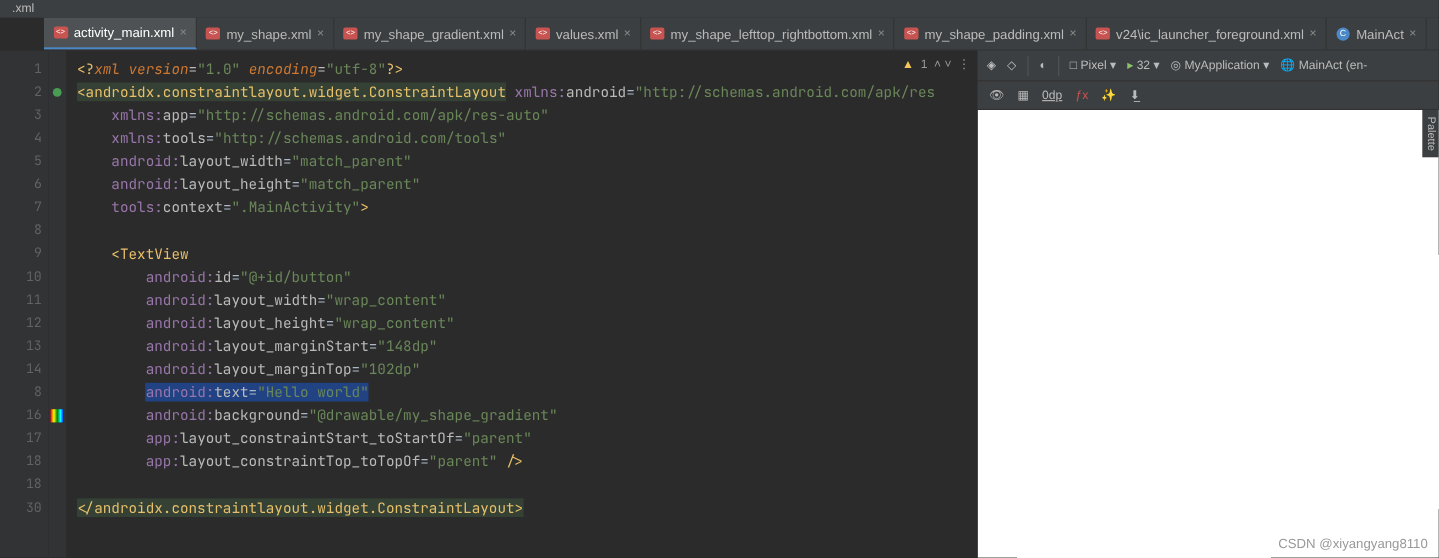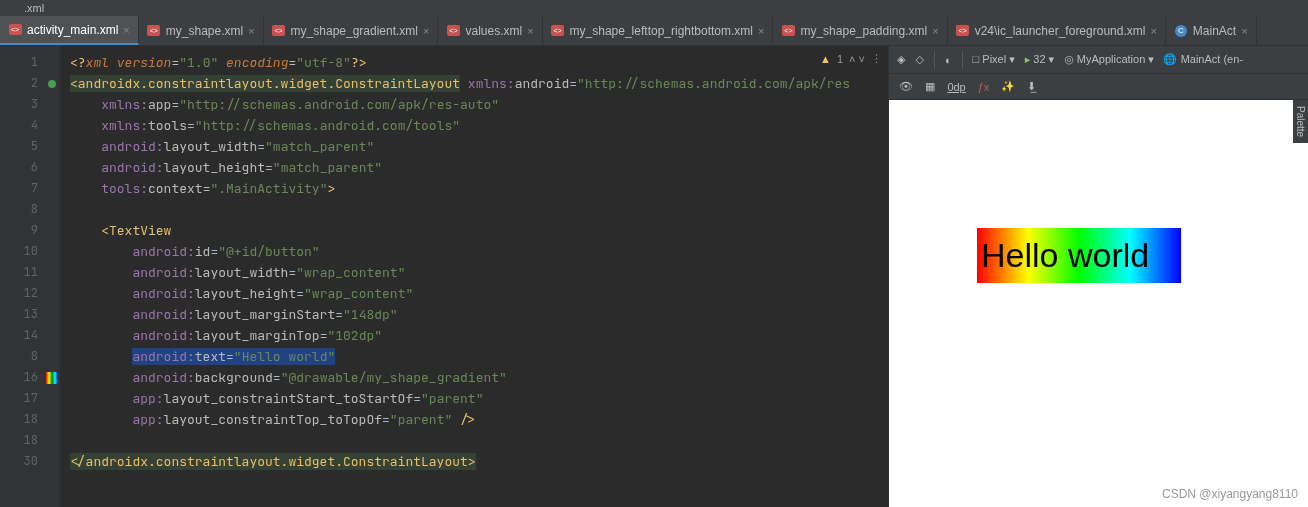--- a/index.html
+++ b/index.html
@@ -1,18 +1,18 @@
 <!DOCTYPE html>
 <html><head>
 <meta charset="utf-8">
 <style>
 * { margin:0; padding:0; box-sizing:border-box; }
 body { font-family:"Segoe UI",Arial,sans-serif; background:#2b2b2b; color:#a9b7c6; width:1308px; height:507px; overflow:hidden; font-size:12px; }
-.title-bar { background:#3c3f41; color:#bbb; padding:2px 24px; font-size:11px; height:16px; }
-.tabs { background:#3c3f41; display:flex; align-items:center; height:30px; border-bottom:1px solid #323232; overflow:hidden; white-space:nowrap; }
+.title-bar { background:#3c3f41; color:#bbb; padding:2px 11px; font-size:11px; height:16px; }
+.tabs { background:#3c3f41; display:flex; align-items:center; height:30px; border-bottom:1px solid #323232; overflow:hidden; white-space:nowrap;margin-left:40px; }
 .tab { display:flex; align-items:center; padding:0 8px; height:100%; color:#bbb; border-right:1px solid #323232; gap:5px; cursor:pointer; font-size:12px; }
 .tab.active { background:#4e5254; color:#fff; border-bottom:2px solid #4a88c7; }
 .tab .xicon { color:#888; font-size:11px; }
 .file-ico { width:14px; height:14px; display:inline-flex; align-items:center; justify-content:center; }
 .main { display:flex; height:calc(100% - 46px); }
 .editor { flex:1; display:flex; background:#2b2b2b; position:relative; }
 .gutter { width:44px; background:#313335; text-align:right; padding-right:6px; font-family:"JetBrains Mono",Consolas,monospace; font-size:12px; color:#606366; line-height:21px; padding-top:6px; }
 .gutter .ln { height:21px; }
 .markers { width:16px; background:#313335; }
 .markers div { height:21px; margin-top:6px; }
@@ -177,17 +177,16 @@
     <div class="ptool2">
       <span class="icon-btn">👁</span>
       <span class="icon-btn">▦</span>
       <span style="text-decoration:underline">0dp</span>
       <span class="icon-btn" style="color:#c75450">ƒx</span>
       <span class="icon-btn">✨</span>
       <span class="icon-btn">⬇̲</span>
     </div>
     <div class="canvas">
       <div class="palette-tab">Palette</div>
-      <div class="hello">Hello world</div>
       <div class="watermark">CSDN @xiyangyang8110</div>
     </div>
   </div>
 </div>
 
 </body></html>

